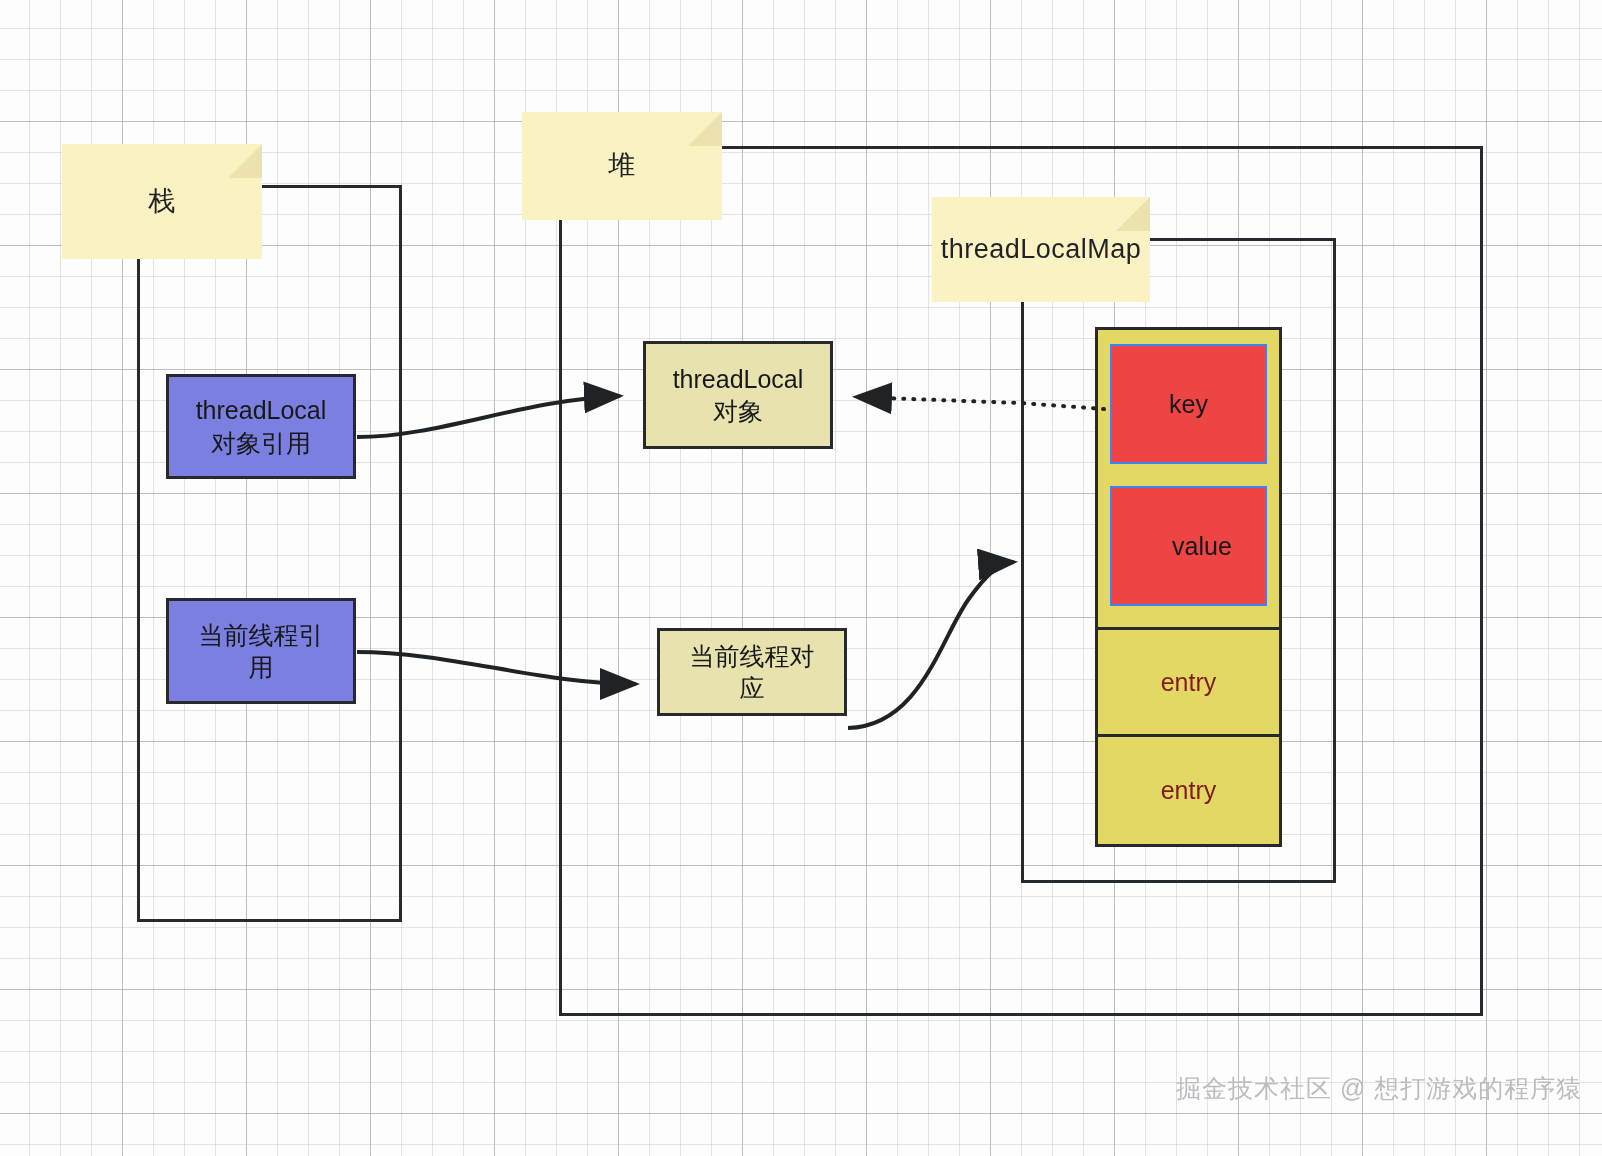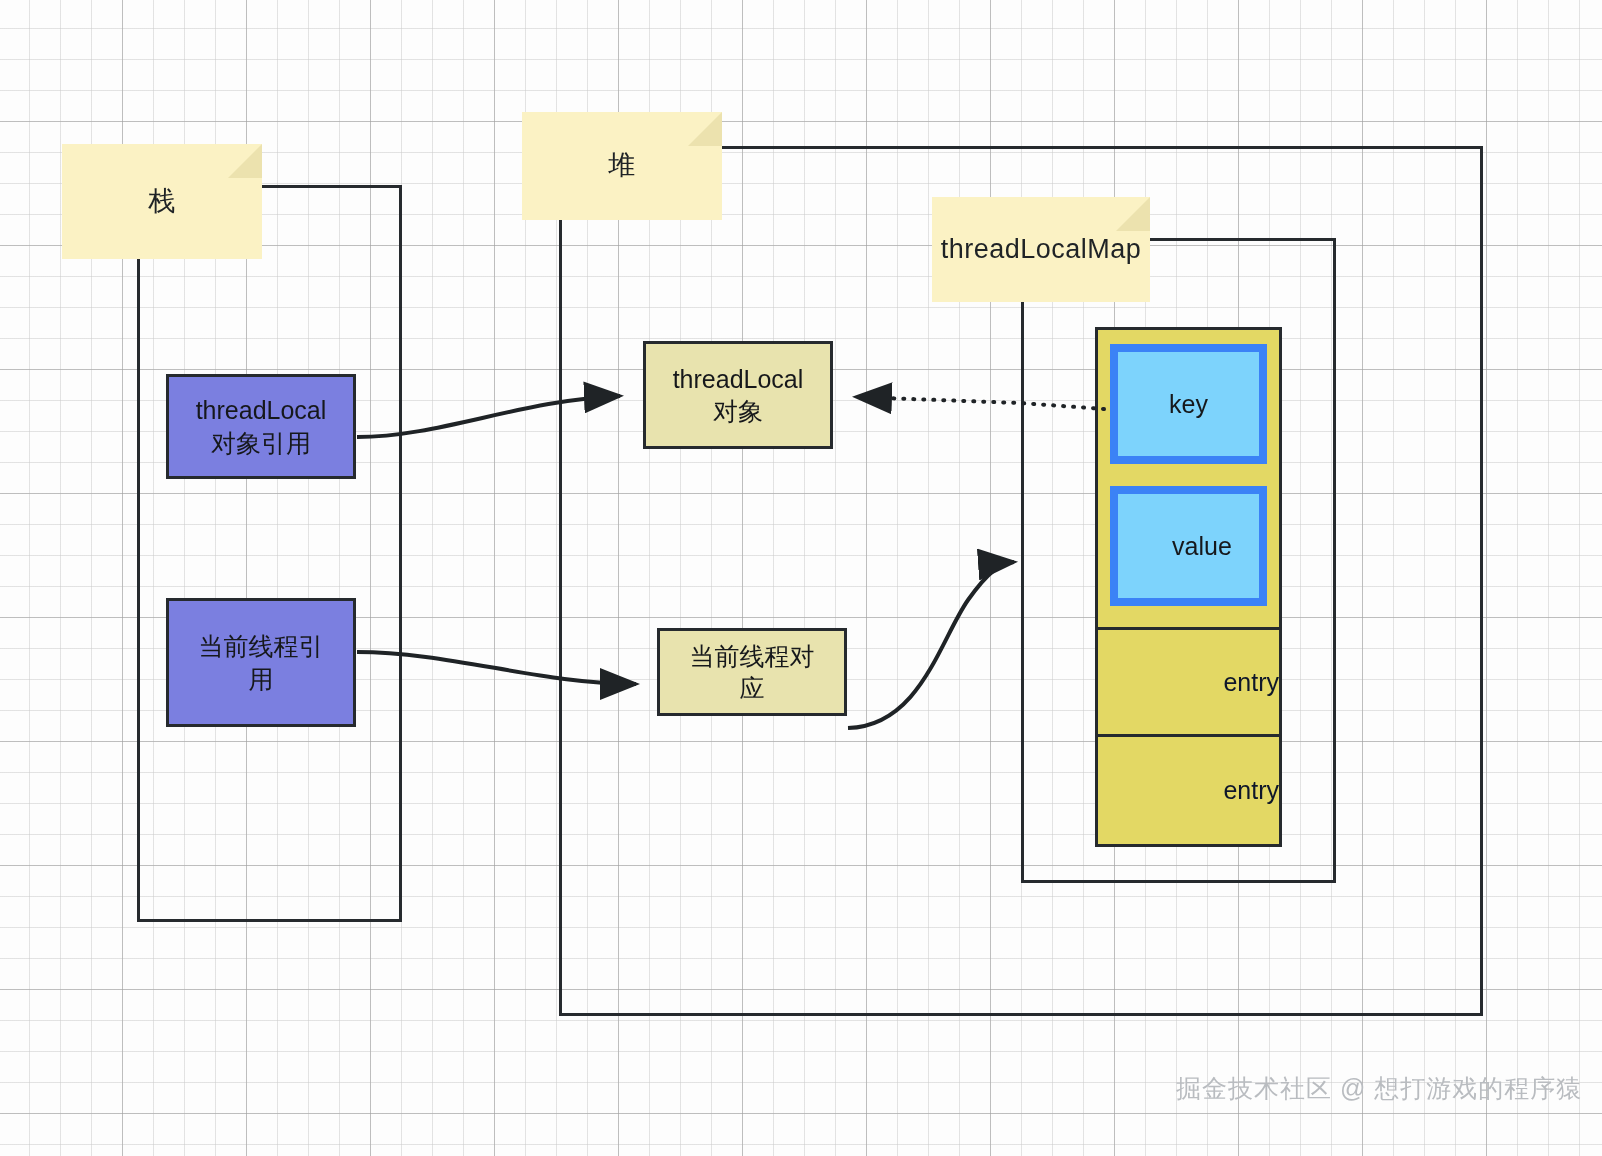--- a/index.html
+++ b/index.html
@@ -90,28 +90,28 @@
   
   .entry-col {
     border: 3px solid #262a2e;
     background: #e3d864;
   }
   .entry-cell {
     border-top: 3px solid #262a2e;
     background: #e3d864;
     display: flex;
     align-items: center;
-    justify-content: flex-end;
-    color: #0f172a;
+    justify-content: center;
+    color: #7f1d1d;
     font-size: 25px;
     box-sizing: border-box;
   }
   .kv-box {
-    background: #7dd3fc;
-    border: 8px solid #3b82f6;
+    background: #ef4444;
+    border: 2px solid #3b82f6;
     display: flex;
     align-items: center;
     justify-content: center;
     color: #16181b;
     font-size: 25px;
     box-sizing: border-box;
   }
 
   
   #arrows {
@@ -143,21 +143,21 @@
     <span class="note-label">栈</span>
   </div>
 
   <div class="abs ref-box" style="left:166px; top:374px; width:190px; height:105px;">
     <span>
       <span>threadLocal</span><br>
       <span>对象引用</span>
     </span>
   </div>
 
-  <div class="abs ref-box" style="left:166px; top:598px; width:190px; height:129px;">
+  <div class="abs ref-box" style="left:166px; top:598px; width:190px; height:106px;">
     <span>
       <span>当前线程引</span><br>
       <span>用</span>
     </span>
   </div>
 
   <div class="abs container-box" style="left:559px; top:146px; width:924px; height:870px;"></div>
 
   <div class="abs note" style="left:522px; top:112px; width:200px; height:108px;">
     <span class="fold fold-lower"></span>

